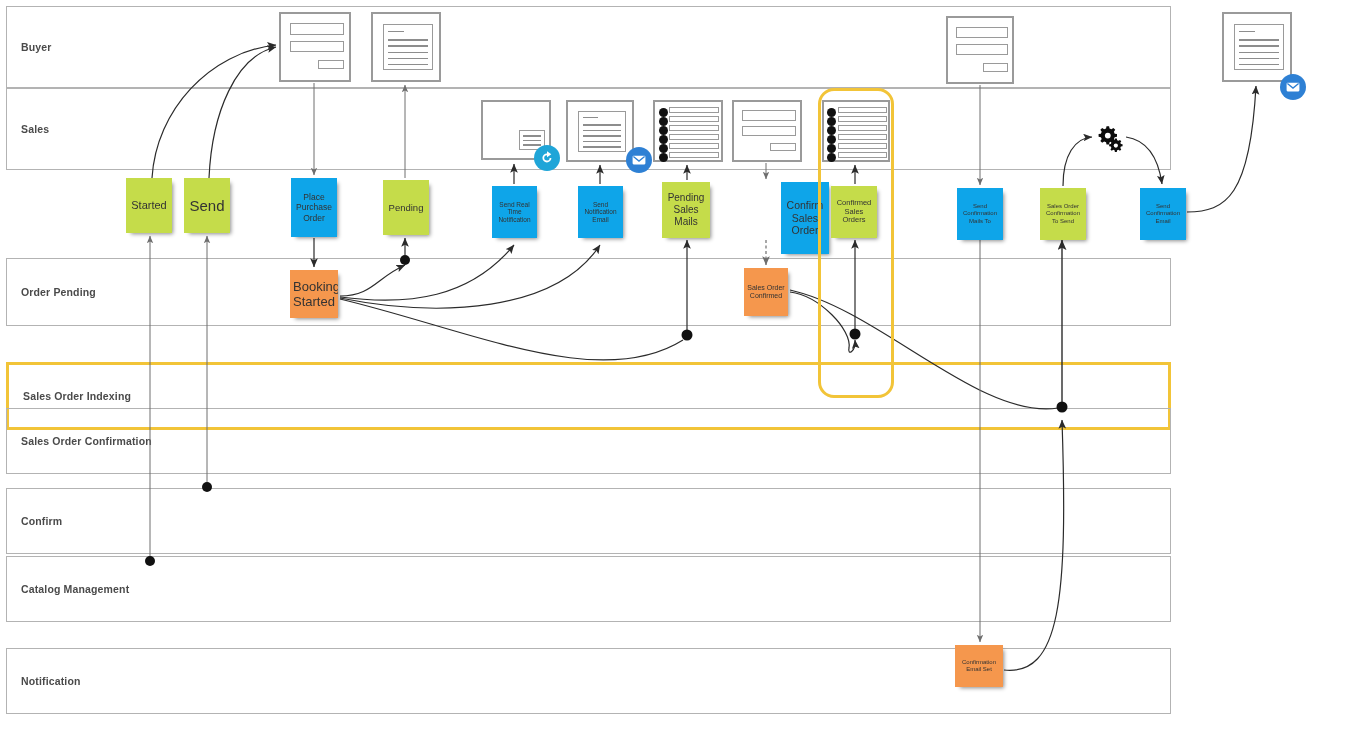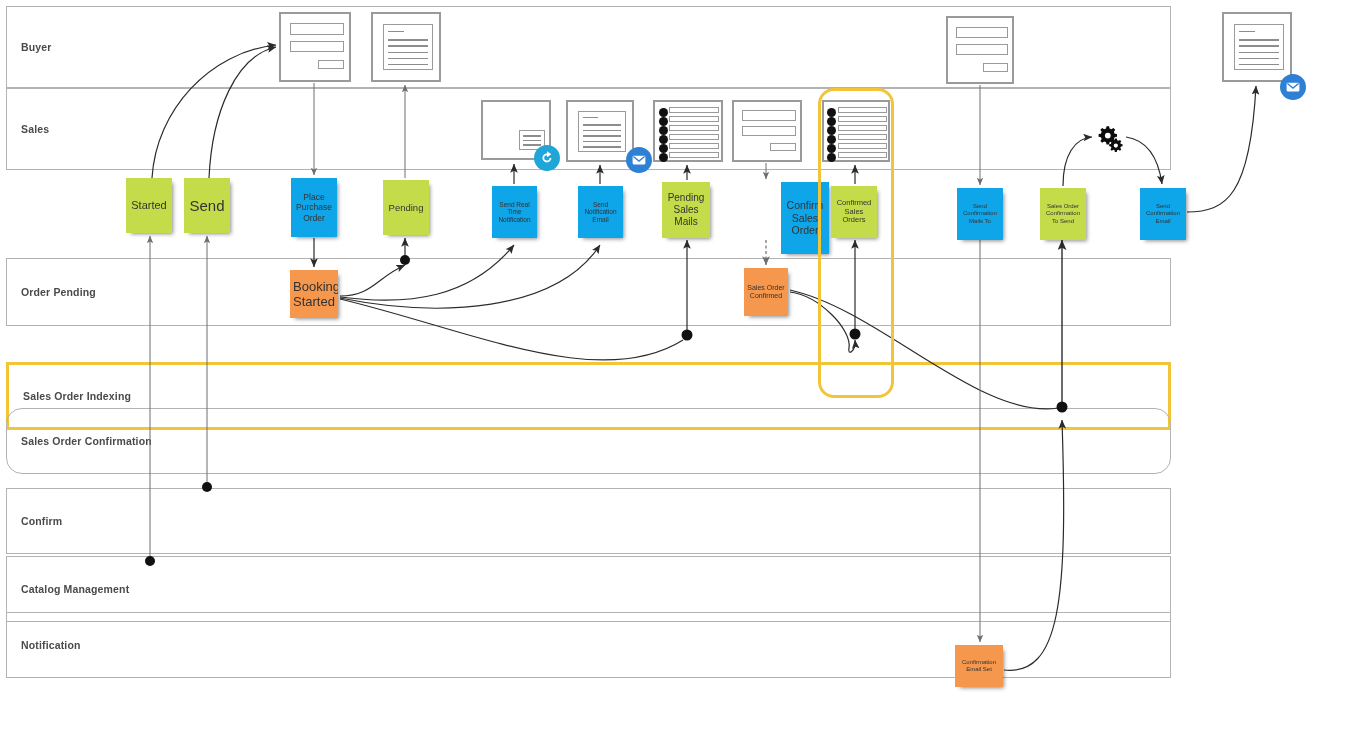--- a/index.html
+++ b/index.html
@@ -124,30 +124,30 @@
       </div>
       <div class="lane" style="top: 88px; height: 82px;">
         <div class="lane-label">Sales</div>
       </div>
       <div class="lane" style="top: 258px; height: 68px;">
         <div class="lane-label">Order Pending</div>
       </div>
       <div class="lane hl" style="top: 330px; height: 68px; margin-top: 32px;">
         <div class="lane-label">Sales Order Indexing</div>
       </div>
-      <div class="lane" style="top: 408px; height: 66px; border-radius: 16px;">
+      <div class="lane" style="top: 408px; height: 66px;">
         <div class="lane-label">Sales Order Confirmation</div>
       </div>
       <div class="lane" style="top: 488px; height: 66px;">
         <div class="lane-label">Confirm</div>
       </div>
       <div class="lane" style="top: 556px; height: 66px;">
         <div class="lane-label">Catalog Management</div>
       </div>
-      <div class="lane" style="top: 612px; height: 66px;">
+      <div class="lane" style="top: 648px; height: 66px;">
         <div class="lane-label">Notification</div>
       </div>
     </div>
 
   <svg id="arrows" viewBox="0 0 1354 738">
     <defs>
       <marker id="ah" markerWidth="9" markerHeight="9" refX="7.2" refY="3.2" orient="auto" markerUnits="strokeWidth">
         <path d="M0,0 L7.4,3.2 L0,6.4 L1.6,3.2 z" fill="#2b2b2b"></path>
       </marker>
       <marker id="ahg" markerWidth="9" markerHeight="9" refX="7.2" refY="3.2" orient="auto" markerUnits="strokeWidth">

